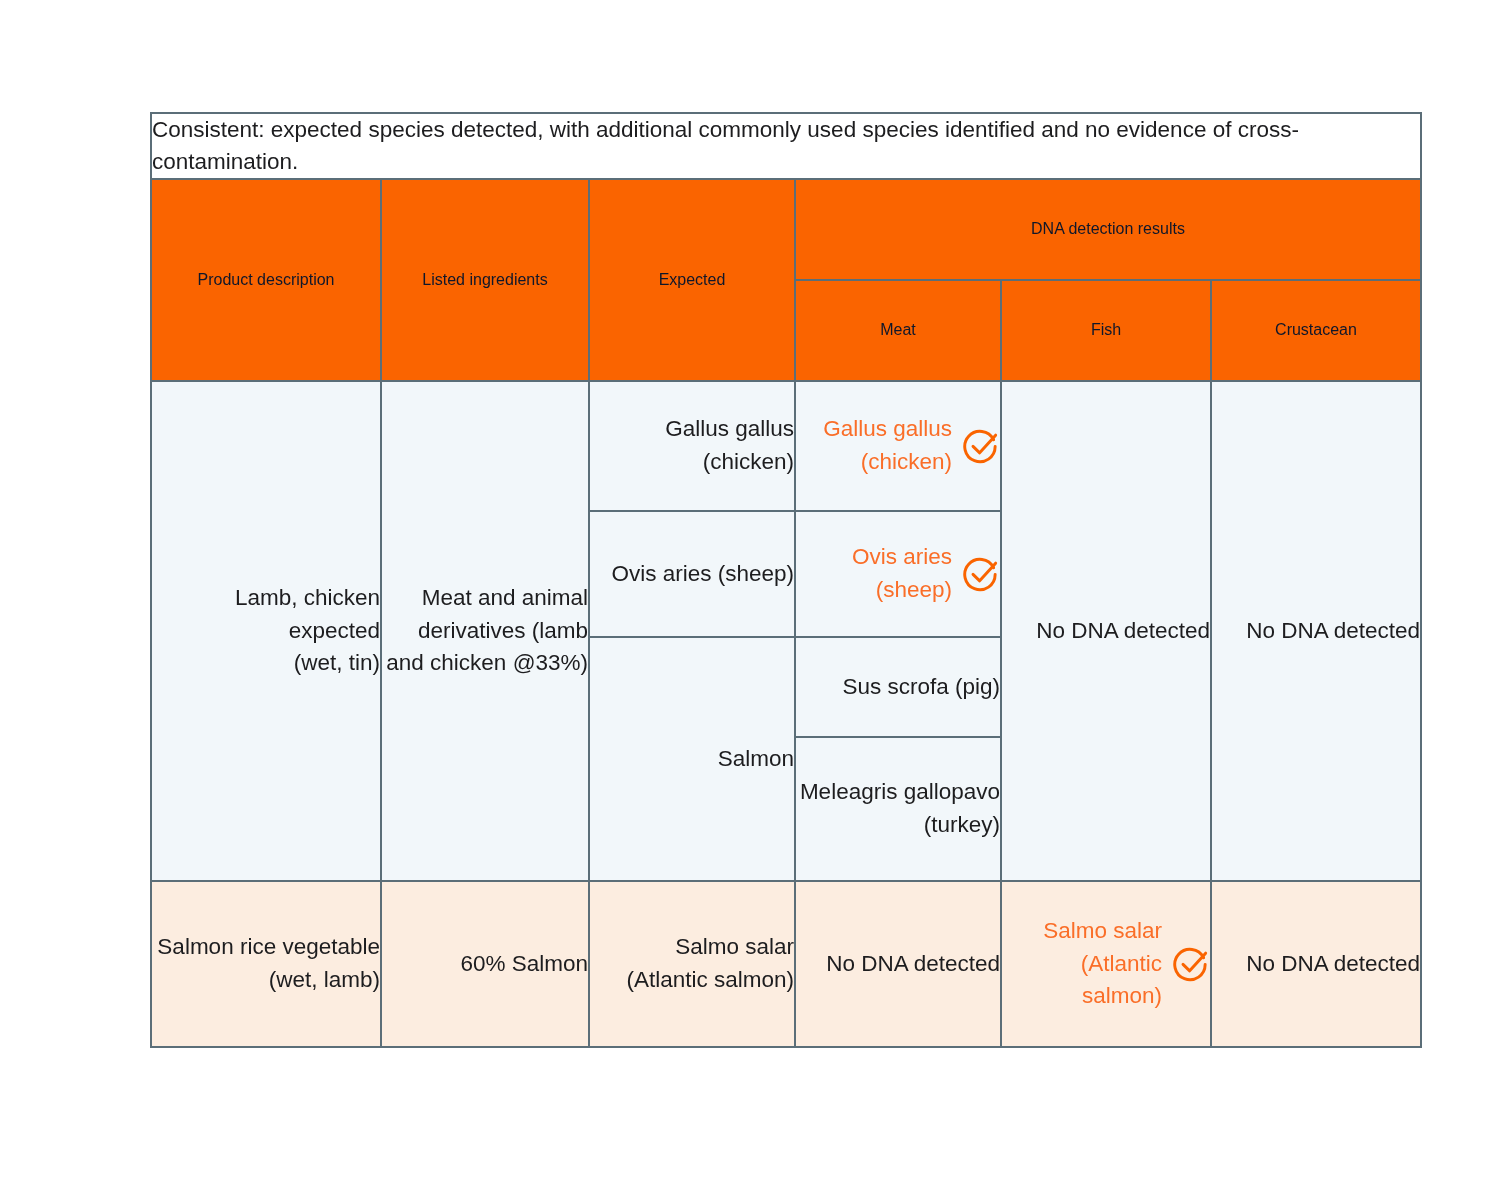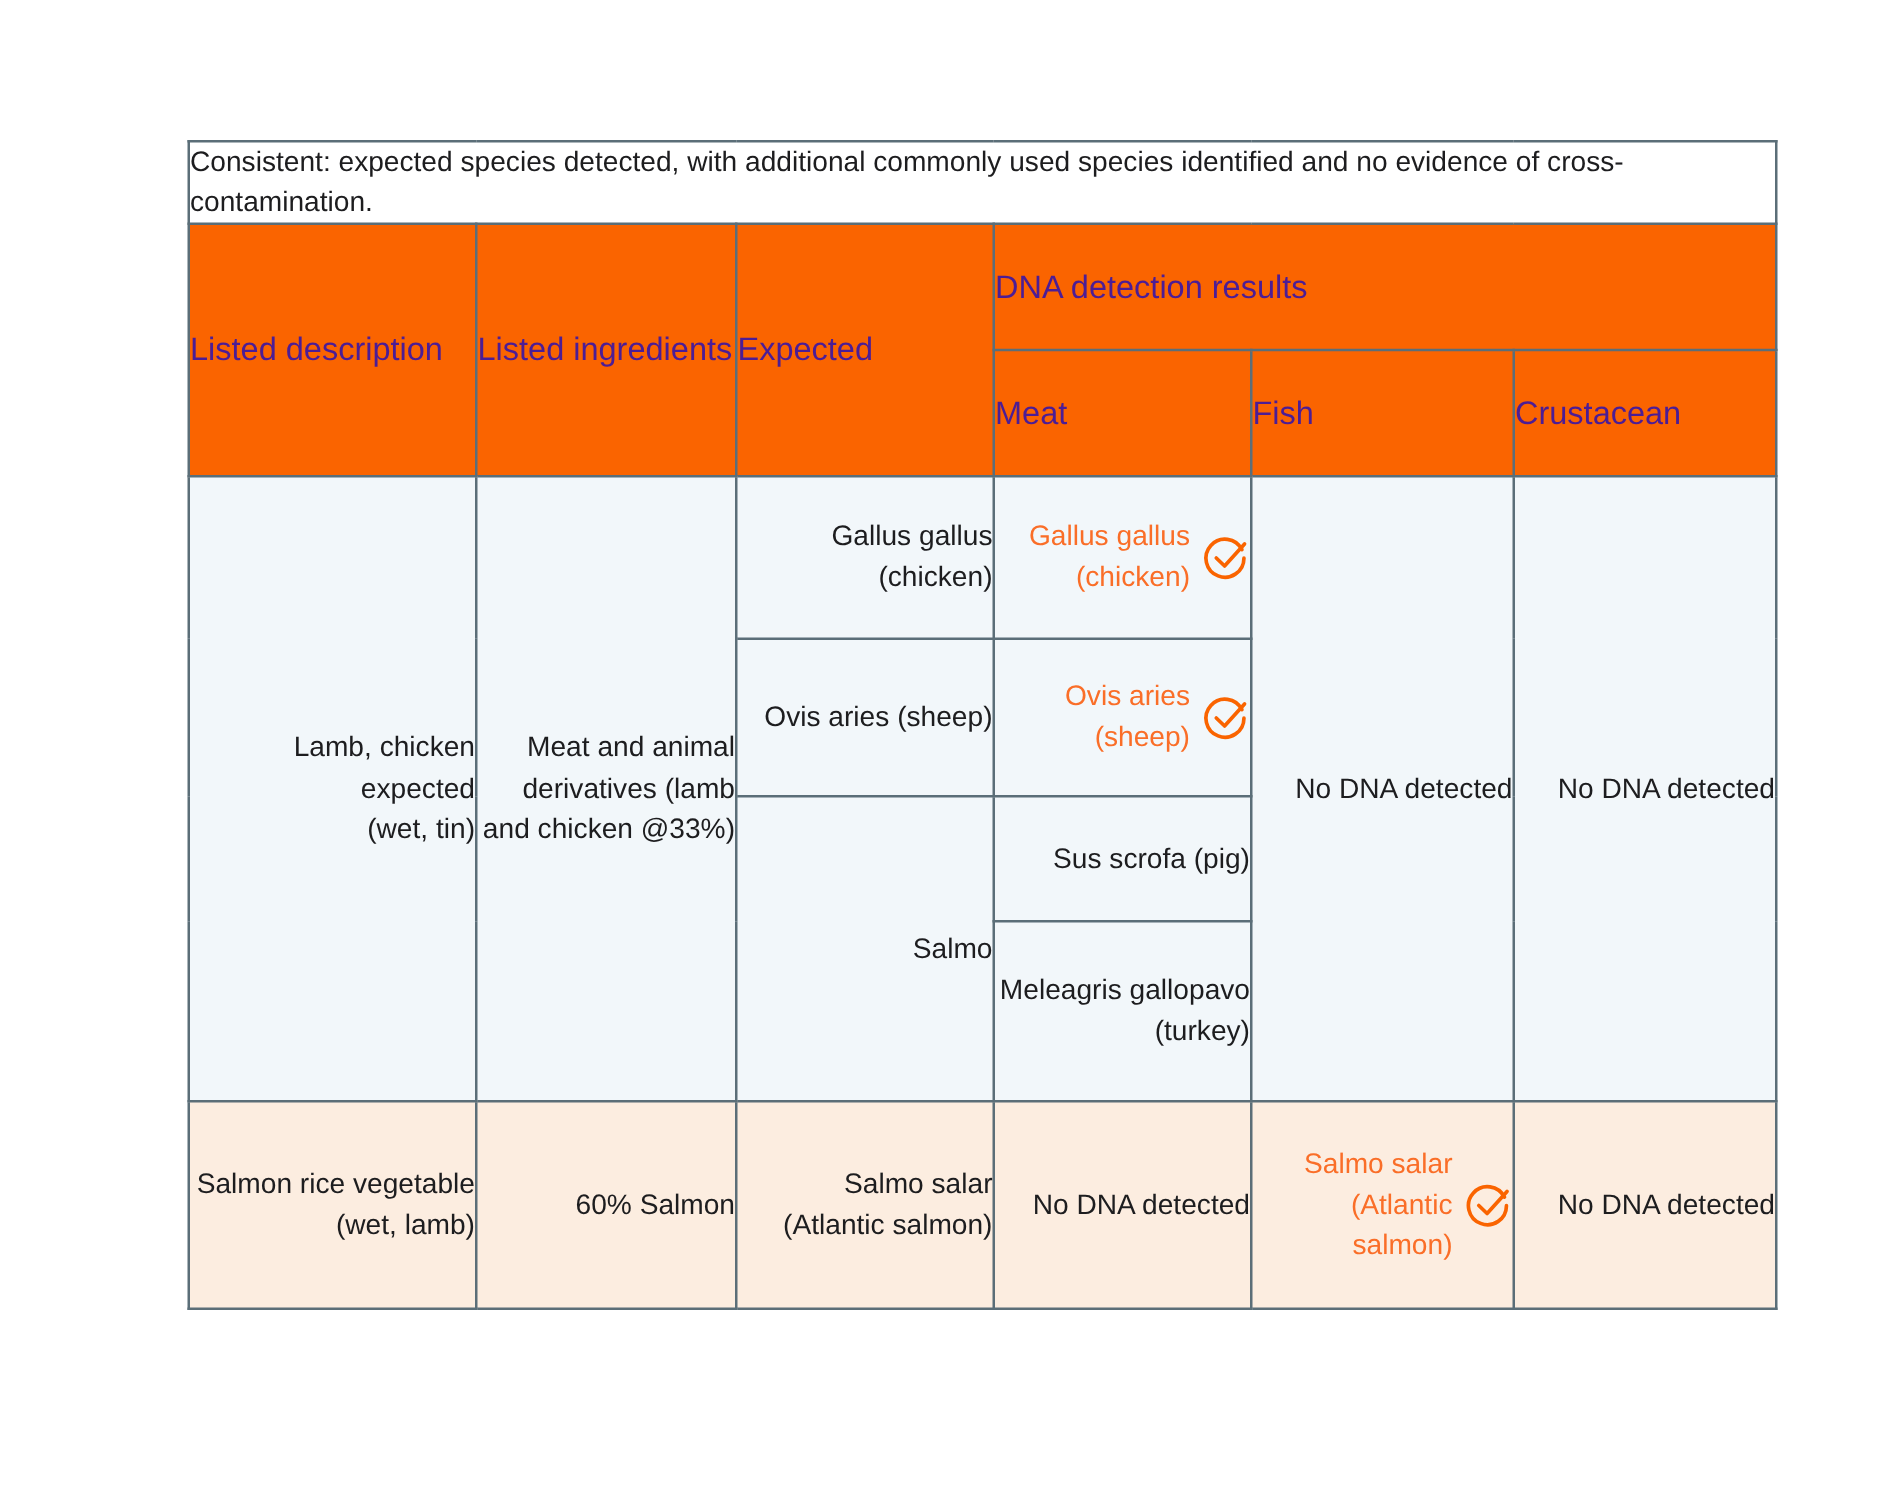--- a/index.html
+++ b/index.html
@@ -52,23 +52,24 @@
     font-size: 22.5px;
     line-height: 1.42;
     color: #1d1d1f;
     text-align: left;
     vertical-align: top;
   }
 
   
   .hdr {
     background: #fa6400;
-    color: #4c1d95;
-    font-size: 26px;
+    color: #0f172a;
+    font-size: 16px;
     line-height: 1.42;
+    text-align: center;
     padding: 14px 10px;
   }
   .hdr-tall { height: 200px; }
   .hdr-group { height: 96px; }
   .hdr-sub { height: 96px; }
 
   
   .cell {
     font-size: 22.5px;
     line-height: 1.44;
@@ -114,21 +115,21 @@
         <col style="width:210px">
         <col style="width:210px">
       </colgroup>
 
       <tbody>
           <tr>
         <td class="caption-cell" colspan="6">Consistent: expected species detected, with additional commonly used species identified and no evidence of cross-contamination.</td>
       </tr>
 
       <tr>
-        <td class="hdr hdr-tall" rowspan="2">Listed description</td>
+        <td class="hdr hdr-tall" rowspan="2">Product description</td>
         <td class="hdr hdr-tall" rowspan="2">Listed ingredients</td>
         <td class="hdr hdr-tall" rowspan="2">Expected</td>
         <td class="hdr hdr-group" colspan="3">DNA detection results</td>
       </tr>
 
       <tr>
         <td class="hdr hdr-sub">Meat</td>
         <td class="hdr hdr-sub">Fish</td>
         <td class="hdr hdr-sub">Crustacean</td>
       </tr>
@@ -158,21 +159,21 @@
             <span class="txt detected">Ovis aries (sheep)</span>
             <svg class="check-icon" viewBox="0 0 40 40">
               <path d="M33.2 13.4a16 16 0 1 0 1.7 7.2" fill="none" stroke="#fa6400" stroke-width="3.1" stroke-linecap="round"></path>
               <path d="M11.6 20.4 L18.6 27.2 L35.4 8.6" fill="none" stroke="#fa6400" stroke-width="3.1" stroke-linecap="round" stroke-linejoin="round"></path>
             </svg>
           </div>
         </td>
       </tr>
 
       <tr>
-        <td class="cell row-a v-mid" rowspan="2">Salmo</td>
+        <td class="cell row-a v-mid" rowspan="2">Salmon</td>
         <td class="cell row-a v-mid" style="height:98px">Sus scrofa (pig)</td>
       </tr>
 
       <tr>
         <td class="cell row-a v-mid" style="height:142px">Meleagris gallopavo (turkey)</td>
       </tr>
 
       <tr>
         <td class="cell row-b v-mid" style="height: 164px; white-space: pre-line;">Salmon rice vegetable
 (wet, lamb)</td>

